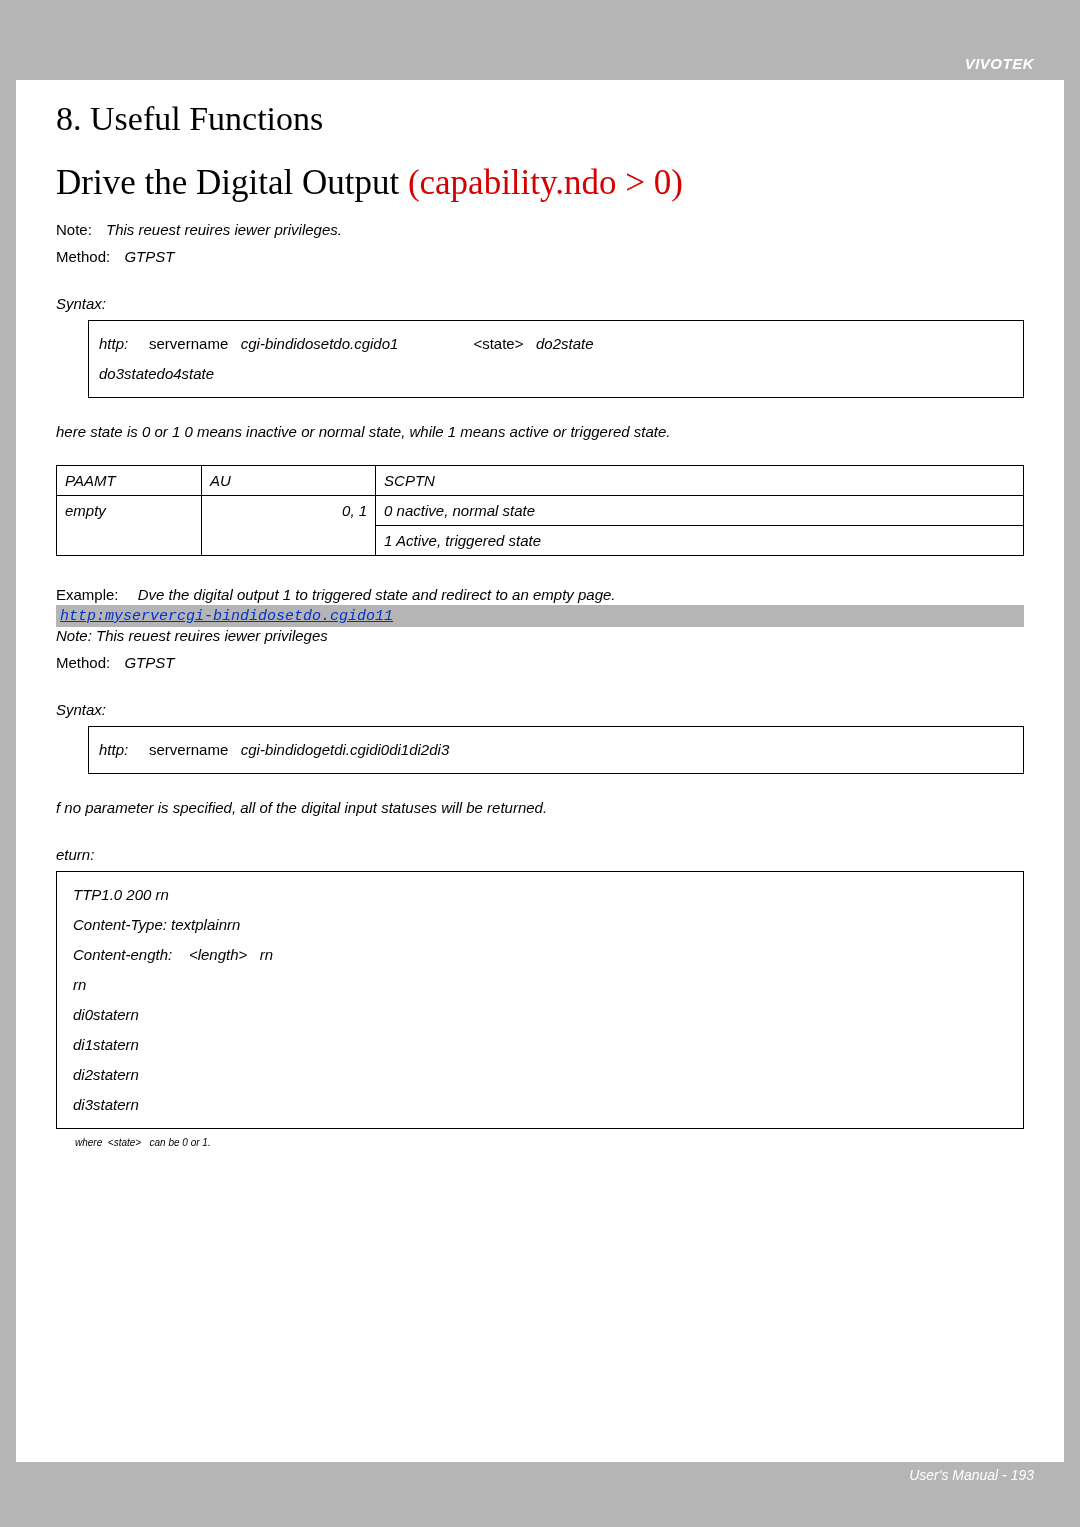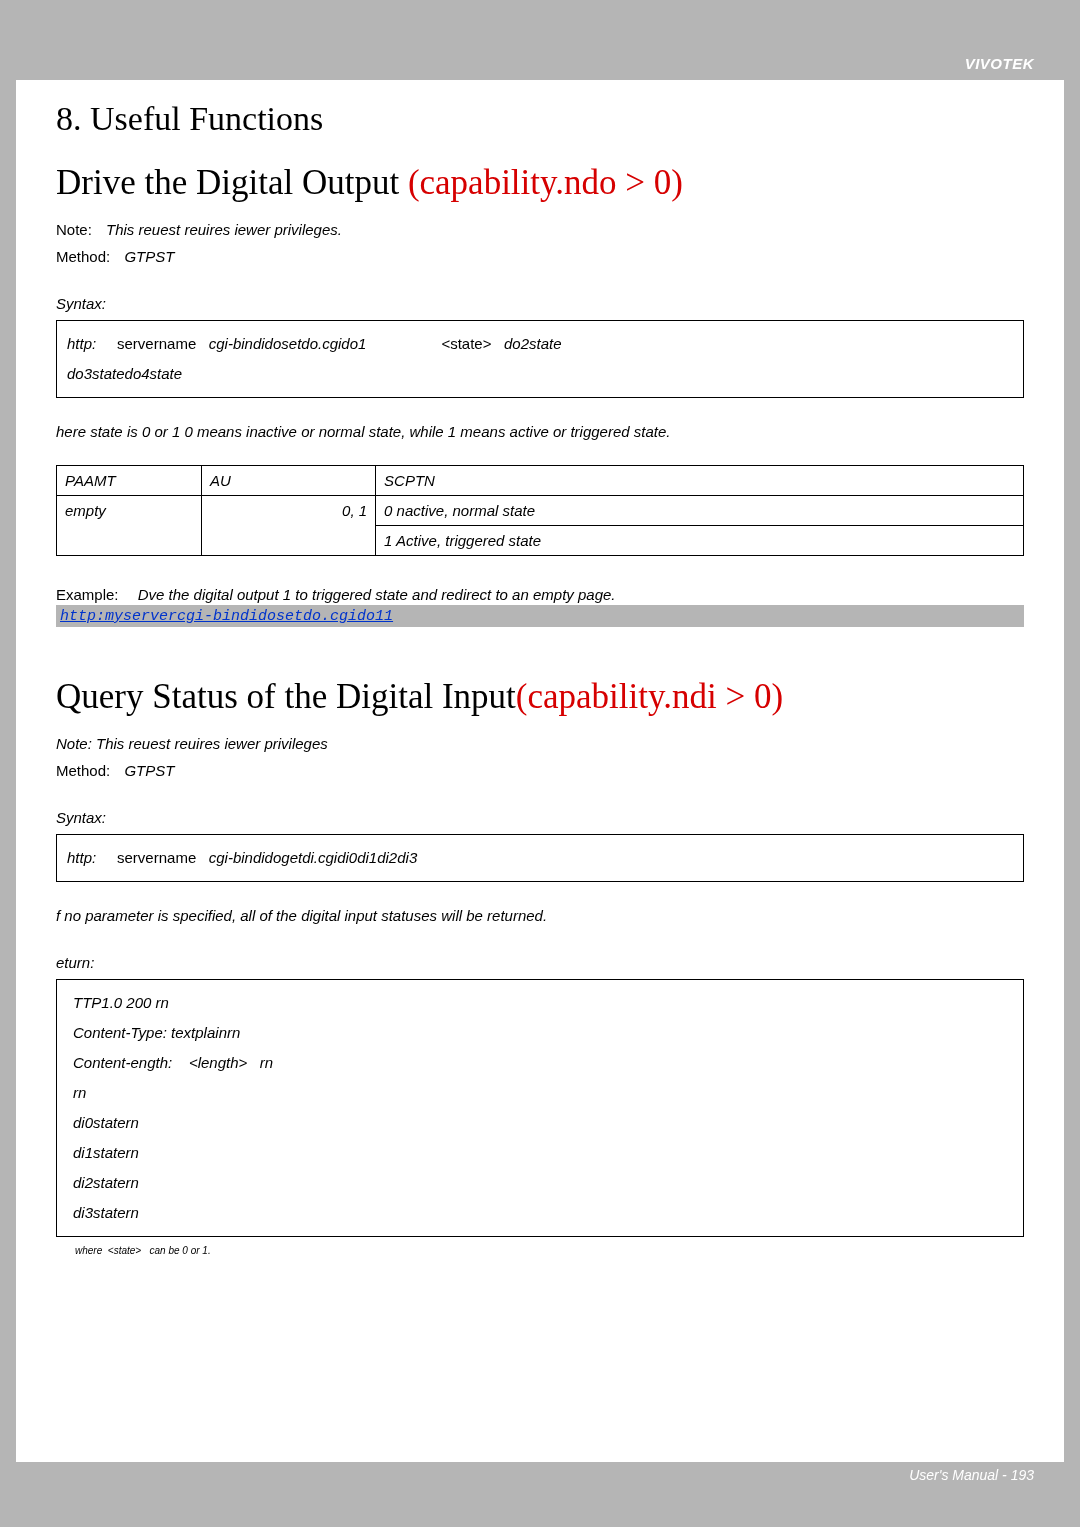--- a/index.html
+++ b/index.html
@@ -63,20 +63,21 @@
     font-style: italic;
     margin-top: 30px;
     margin-bottom: 8px;
   }
   .syntax-box {
     border: 1px solid #000;
     padding: 8px 10px;
     font-size: 15px;
     font-style: italic;
     line-height: 2.0;
+    margin-left: 32px;
   }
   .syntax-box .nospace { font-style: normal; }
   .body-text {
     font-size: 15px;
     font-style: italic;
     margin-top: 25px;
     margin-bottom: 25px;
   }
   table.params {
     width: 100%;
@@ -209,23 +210,20 @@
       </table>
 
     <div class="example-line">
       <span class="label">Example:</span>
       <span class="txt">Dve the digital output 1 to triggered state and redirect to an empty page.</span>
     </div>
     <div class="link-bar">
       <a href="#">http:myservercgi-bindidosetdo.cgido11</a>
     </div>
 
-    <h2 style="margin-top:50px;">
-      <span>Query Status of the Digital Input</span><span class="cap">(capability.ndi &gt; 0)</span>
-    </h2>
 
     <div class="note-line">
       <span class="val" style="margin-left:0;">Note: This reuest reuires iewer privileges</span>
     </div>
     <div class="note-line">
       <span class="label">Method:</span>
       <span class="val">GTPST</span>
     </div>
 
     <div class="section-label">Syntax:</div>

